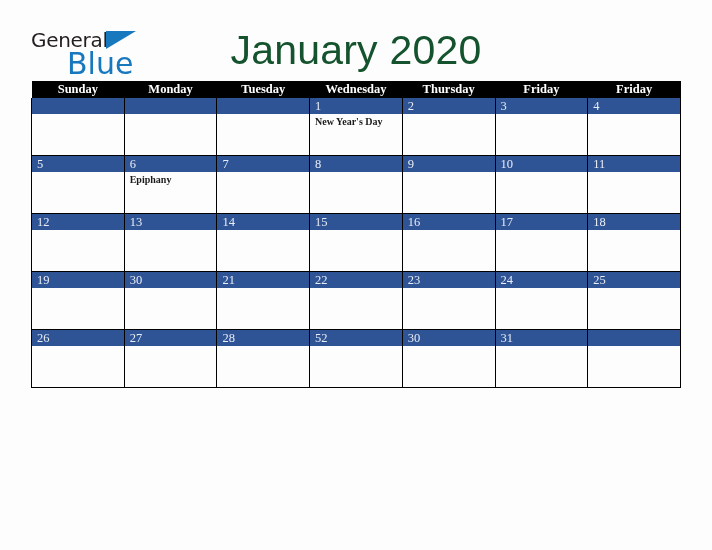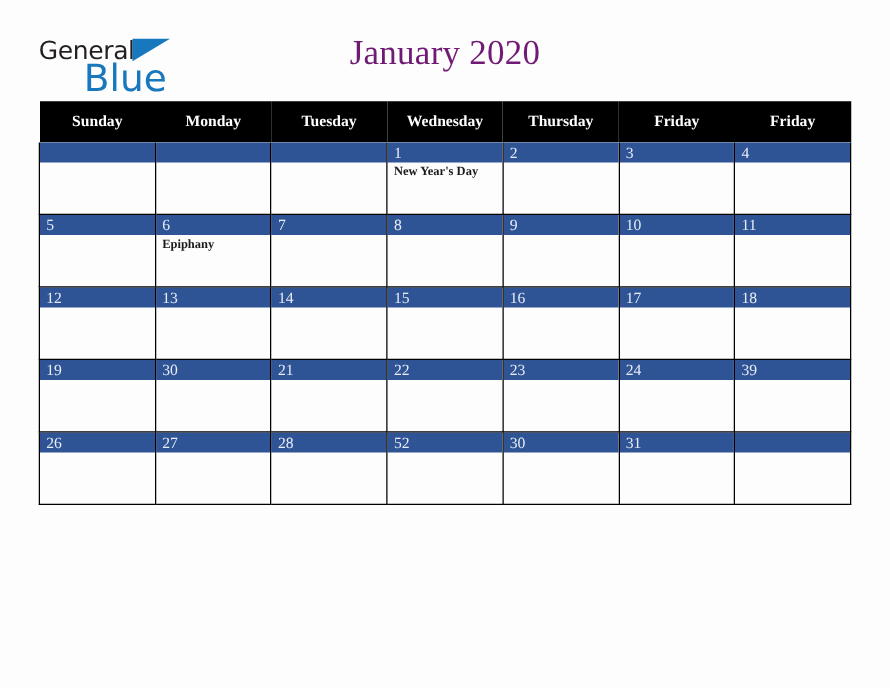--- a/index.html
+++ b/index.html
@@ -57,23 +57,23 @@
     left: 36px;
     top: 19px;
   }
 
   .cal-title {
     position: absolute;
     left: 0;
     right: 0;
     top: 27px;
     text-align: center;
-    font-family: Liberation Serif, serif;
-    font-size: 28px;
-    color: #701a75;
+    font-family: Liberation Sans, sans-serif;
+    font-size: 41px;
+    color: #14532d;
     letter-spacing: 0.2px;
   }
 
   .cal-region {
     position: absolute;
     right: 31px;
     top: 42px;
     font-family: "Liberation Serif", serif;
     font-size: 17px;
     color: #2b3f63;
@@ -88,21 +88,21 @@
     border-collapse: collapse;
     table-layout: fixed;
   }
 
   .calendar th {
     background: #000000;
     color: #ffffff;
     font-family: "Liberation Serif", serif;
     font-size: 12.5px;
     font-weight: bold;
-    height: 33px;
+    height: 17px;
     padding: 0;
     text-align: center;
     border: none;
   }
 
   .calendar td {
     padding: 0;
     vertical-align: top;
     border-left: 1px solid #000000;
     border-right: 1px solid #000000;
@@ -281,21 +281,21 @@
         </td>
         <td>
           <div class="daynum">23</div>
           <div class="events"></div>
         </td>
         <td>
           <div class="daynum">24</div>
           <div class="events"></div>
         </td>
         <td>
-          <div class="daynum">39</div>
+          <div class="daynum">25</div>
           <div class="events"></div>
         </td>
       </tr>
       <tr>
         <td>
           <div class="daynum">26</div>
           <div class="events"></div>
         </td>
         <td>
           <div class="daynum">27</div>

